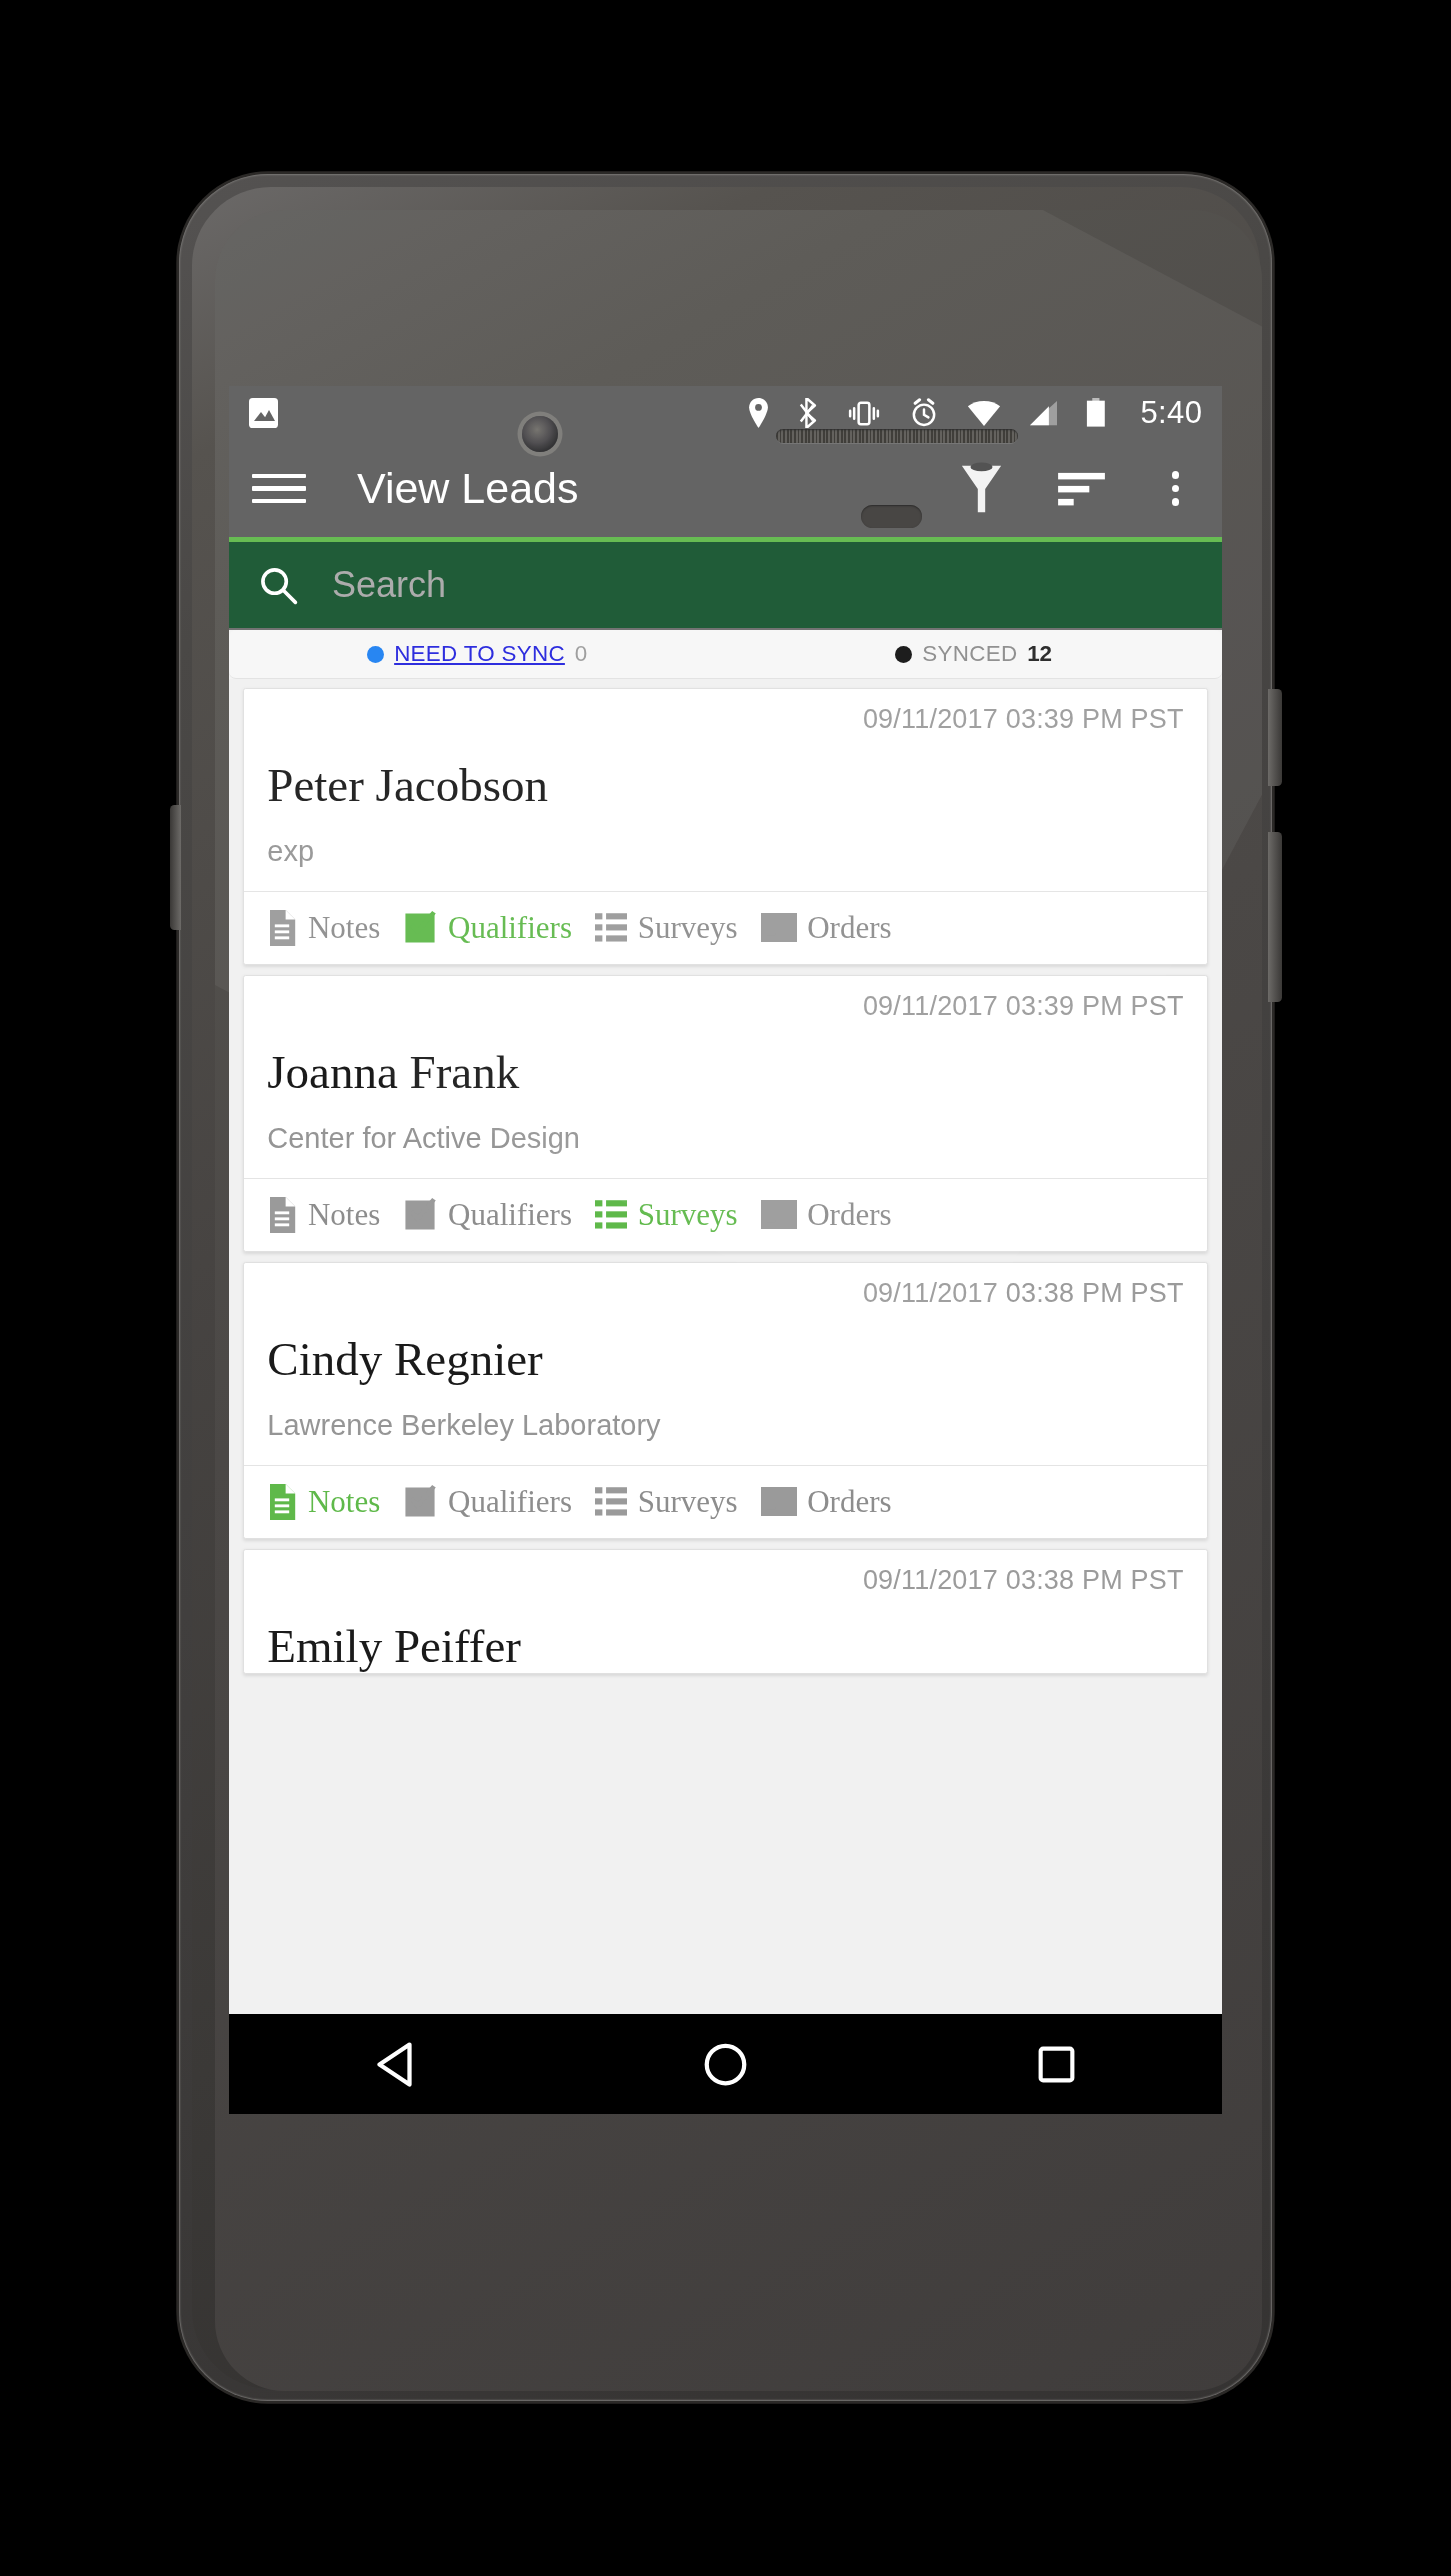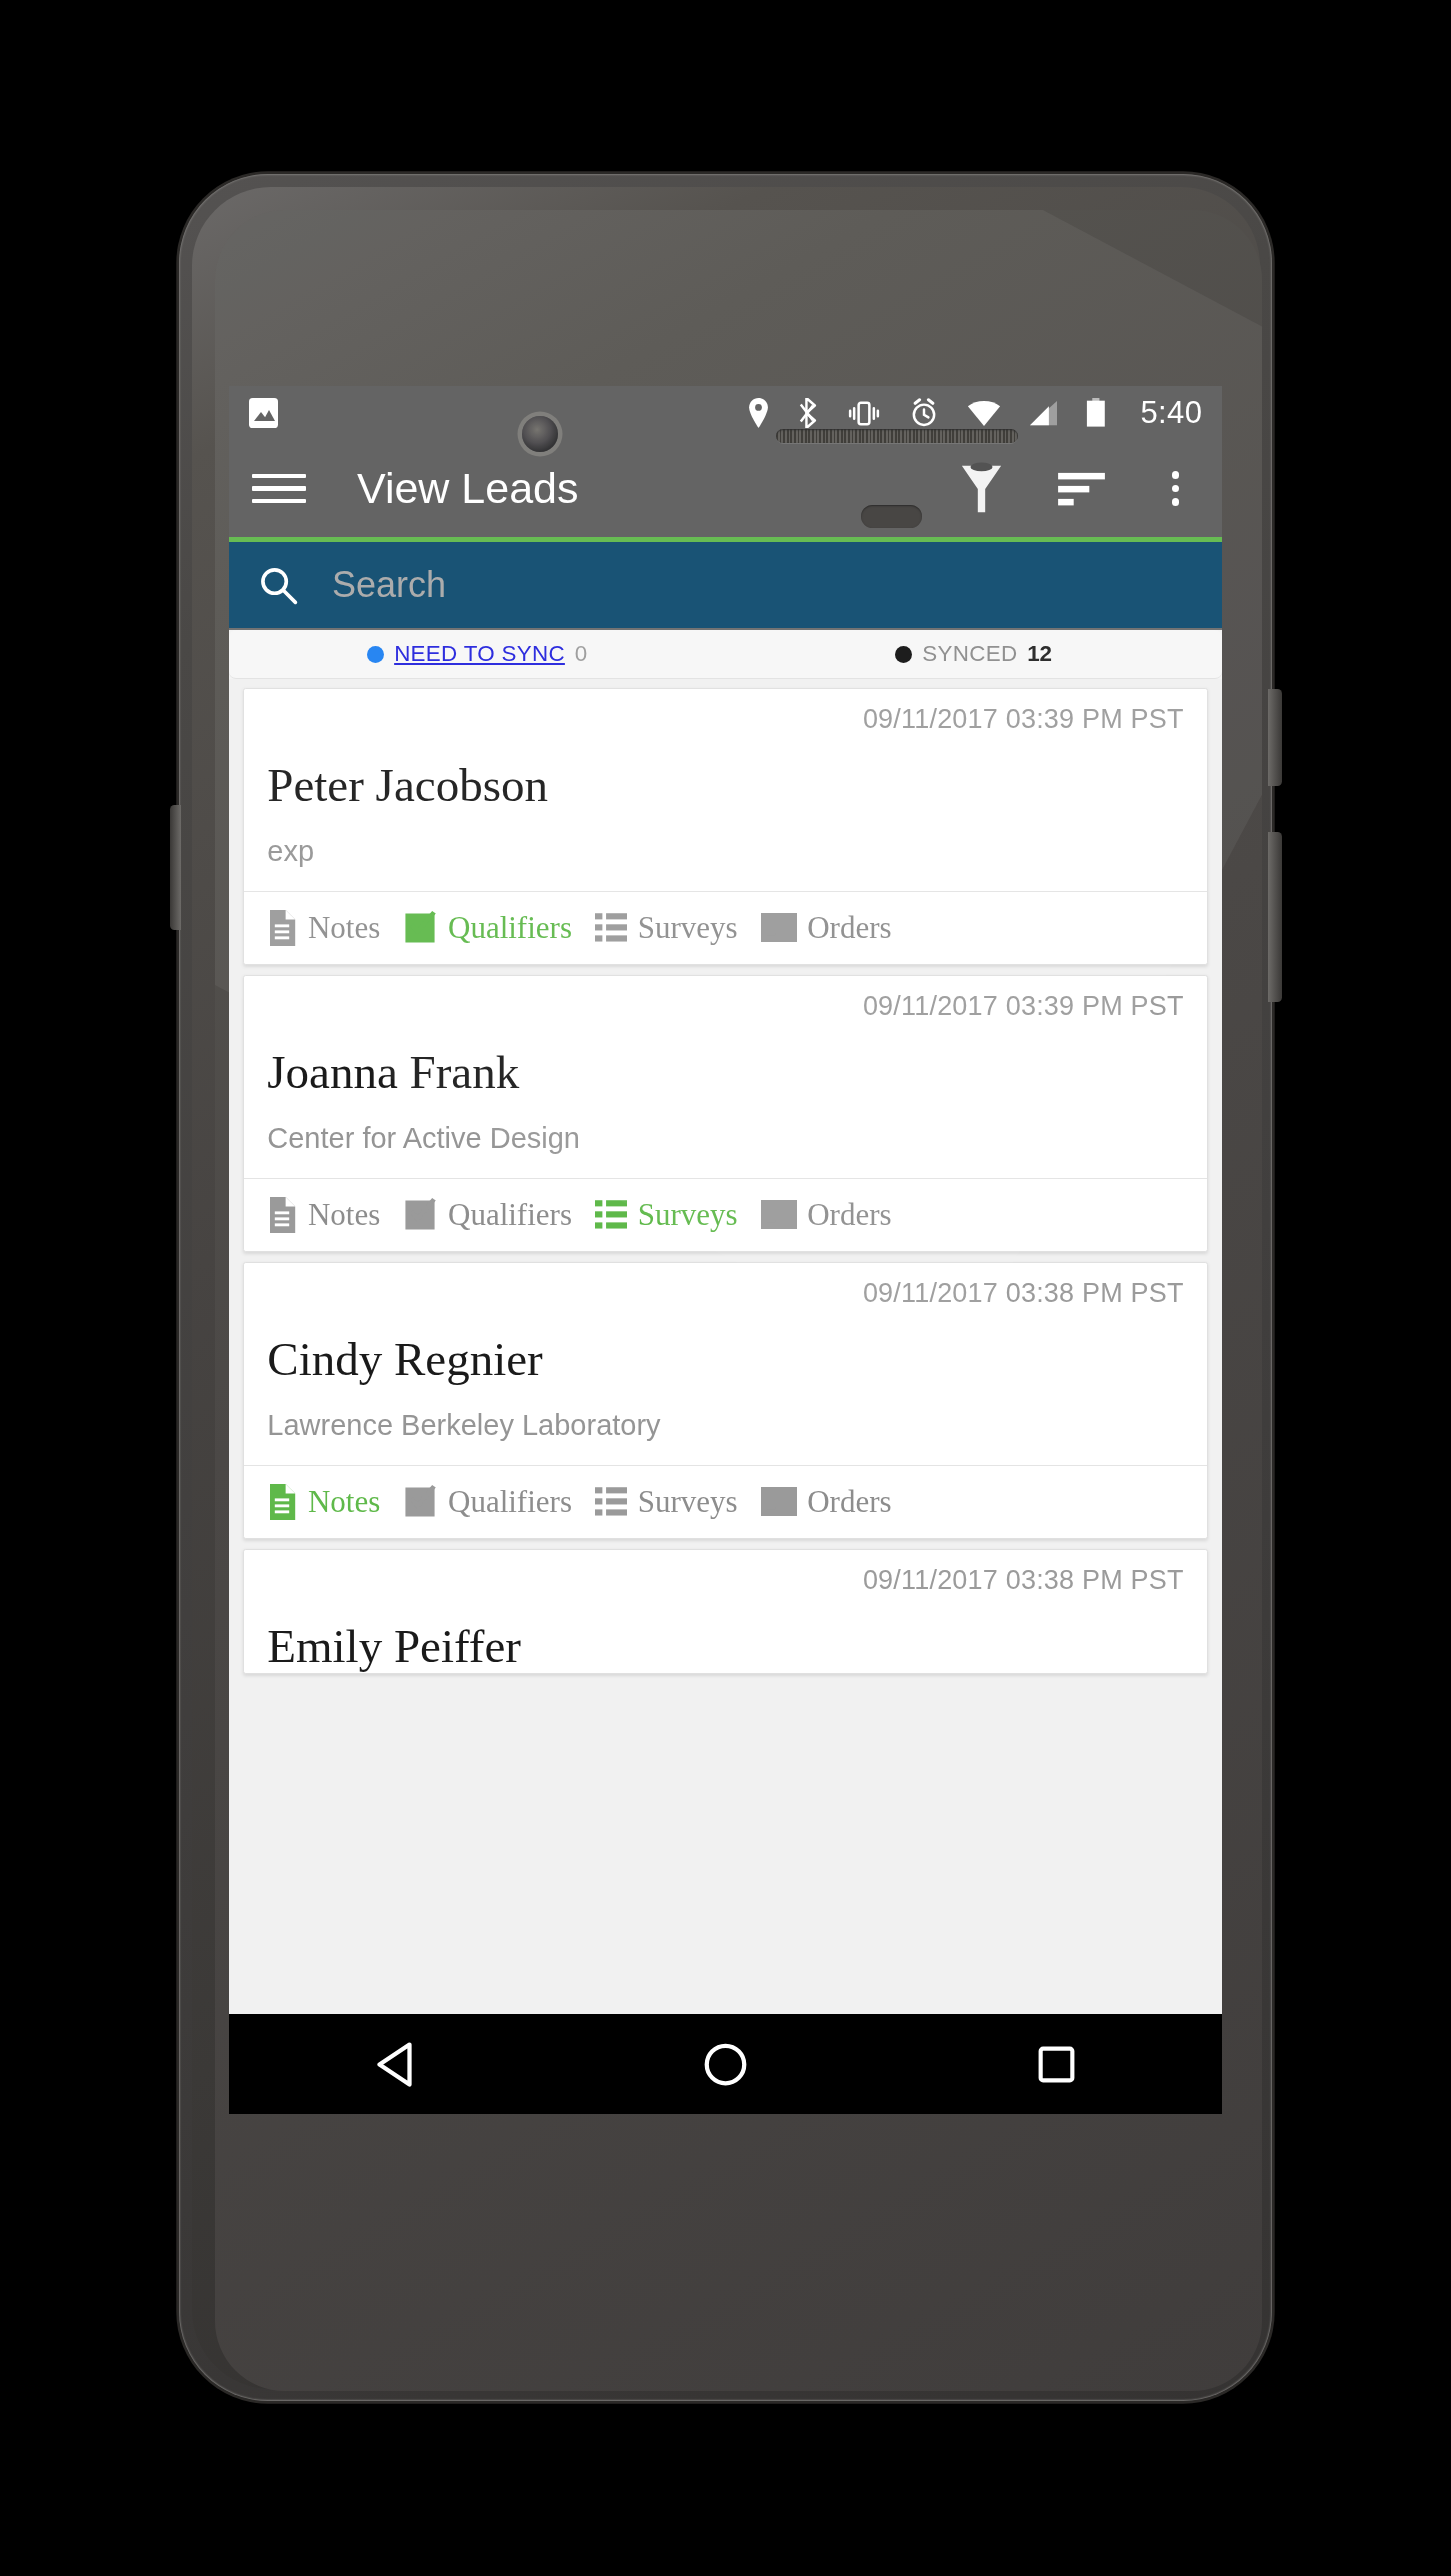--- a/index.html
+++ b/index.html
@@ -210,21 +210,21 @@
     display: block;
   }
   #accent-divider {
     height: 5.4px;
     background: #5fb94a;
   }
 
   
   #search-bar {
     height: 88px;
-    background: #0c4a6e;
+    background: #14532d;
     display: flex;
     align-items: center;
     padding: 0 30px;
     box-sizing: border-box;
     border-bottom: 2.7px solid #6b6b6b;
   }
   #search-icon { flex: none; }
   #search-input {
     flex: 1;
     margin-left: 32px;

